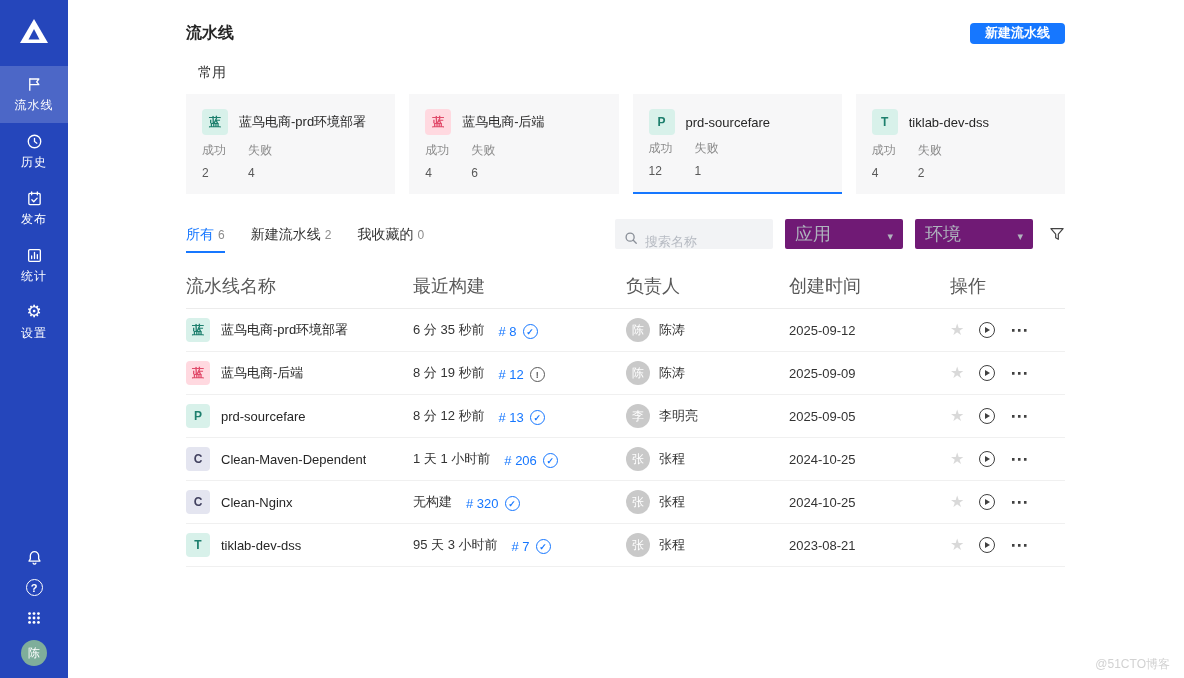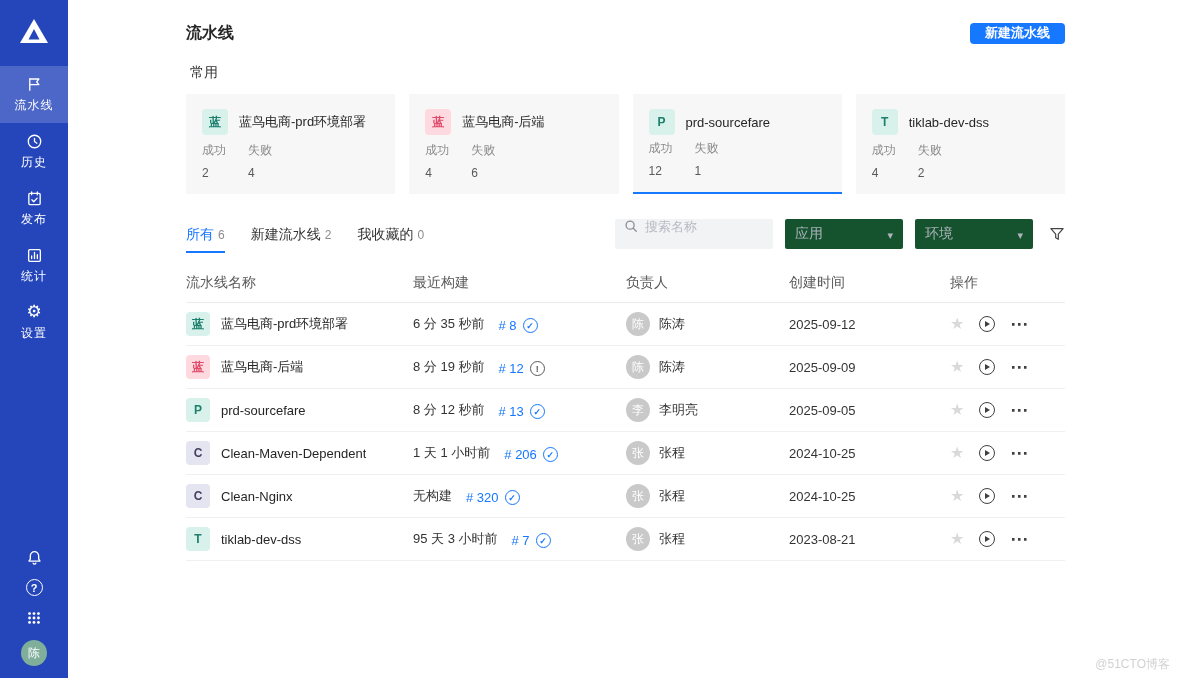--- a/index.html
+++ b/index.html
@@ -21,21 +21,21 @@
   .help-icon { width:17px; height:17px; border:1.4px solid #fff; border-radius:50%; display:flex; align-items:center; justify-content:center; cursor:pointer; }
   .help-icon::after { content:"?"; font-size:11px; font-weight:700; }
   .user-avatar { width:26px; height:26px; border-radius:50%; background:#7fae9b; display:flex; align-items:center; justify-content:center; font-size:12px; cursor:pointer; }
 
   
   .main { flex:1; padding:14px 119px 0 118px; position:relative; }
   .main-header { display:flex; justify-content:space-between; align-items:center; height:38px; }
   .page-title { font-size:16px; font-weight:700; color:#262626; }
   .primary-btn { background:#1677ff; color:#fff; border:none; border-radius:4px; height:21px; padding:0 15px; font-size:13px; font-weight:600; cursor:pointer; font-family:inherit; }
 
-  .section-title { font-size:14px; color:#333; margin:12px 4px 12px; }
+  .section-title { font-size:14px; color:#333; margin:12px 12px 12px; }
 
   
   .cards { display:grid; grid-template-columns:repeat(4,1fr); gap:14px; }
   .card { background:#f7f7f8; height:100px; padding:15px 16px 14px; display:flex; flex-direction:column; justify-content:space-between; cursor:pointer; }
   .card[data-selected="true"] { border-bottom:2px solid #1677ff; }
   .card-top { display:flex; align-items:center; gap:11px; }
   .badge { width:26px; height:26px; border-radius:4px; display:inline-flex; align-items:center; justify-content:center; font-size:12px; font-weight:600; flex-shrink:0; }
   .badge.sm { width:24px; height:24px; }
   .badge[data-color="teal"] { background:#d8f1ea; color:#1d7f6d; }
   .badge[data-color="pink"] { background:#ffd9e0; color:#e14b6a; }
@@ -45,31 +45,31 @@
   .stat { display:flex; gap:7px;flex-direction:column; }
   .stat-val { color:#595959; }
 
   
   .list-toolbar { display:flex; align-items:flex-end; margin-top:24px; }
   .tabs { display:flex; gap:26px; align-items:flex-end; }
   .tab { font-size:14px; color:#333; display:flex; gap:4px; align-items:baseline; cursor:pointer; padding-bottom:7px; border-bottom:2px solid transparent; }
   .tab[data-active="true"] { color:#1677ff; border-bottom-color:#1677ff;margin-top:8px; }
   .tab-count { font-size:12px; color:#8c8c8c; }
   .toolbar-right { margin-left:auto; display:flex; align-items:center; gap:12px; padding-bottom:4px; }
-  .search-box { display:flex; align-items:flex-start; background:#f2f3f5; height:30px; width:158px; padding:0 9px; border-radius:2px; gap:7px; }
+  .search-box { display:flex; align-items:flex-end; background:#f2f3f5; height:30px; width:158px; padding:0 9px; border-radius:2px; gap:7px; }
   .search-box input { border:none; background:transparent; outline:none; font-size:13px; width:100%; color:#333; font-family:inherit; }
   .search-box input::placeholder { color:#b6bac2; }
-  .select { display:flex; align-items:center; justify-content:space-between; background:#14532d; height:30px; width:118px; padding:0 10px; border-radius:2px; font-size:14px; color:#aeb3bd; cursor:pointer; }
+  .select { display:flex; align-items:center; justify-content:space-between; background:#701a75; height:30px; width:118px; padding:0 10px; border-radius:2px; font-size:18px; color:#aeb3bd; cursor:pointer; }
   .chev { color:#b0b4bd; }
   .chev::after { content:"▾"; font-size:11px; }
   .filter-btn { background:none; border:none; cursor:pointer; height:20px; display:flex; align-items:center; margin-left:4px; }
 
   
   .pipeline-table { width:100%; border-collapse:collapse; table-layout:fixed; margin-top:12px; }
-  .pipeline-table th { font-size:14px; color:#595959; font-weight:400; text-align:left; padding:9px 0 10px; border-bottom:1px solid #ececec;margin-left:40px; }
+  .pipeline-table th { font-size:18px; color:#595959; font-weight:400; text-align:left; padding:9px 0 10px; border-bottom:1px solid #ececec;margin-left:40px; }
   .pipeline-table td { padding:9px 0; border-bottom:1px solid #f0f0f0; font-size:13px; color:#333; vertical-align:middle; }
   .name-cell { display:flex; align-items:center; gap:11px; }
   .row-name { color:#262626; white-space:nowrap; overflow:hidden; }
   .build-cell { display:flex; align-items:flex-end; }
   .build-time { color:#333; margin-right:14px; }
   .build-link { color:#1677ff; cursor:pointer; }
   .status-icon { display:inline-flex; align-items:center; justify-content:center; width:15px; height:15px; border-radius:50%; border:1.2px solid; font-size:9px; font-weight:700; margin-left:6px; }
   .status-icon[data-status="success"] { color:#1677ff; border-color:#1677ff; }
   .status-icon[data-status="success"]::after { content:"✓"; }
   .status-icon[data-status="error"] { color:#595959; border-color:#595959; }

